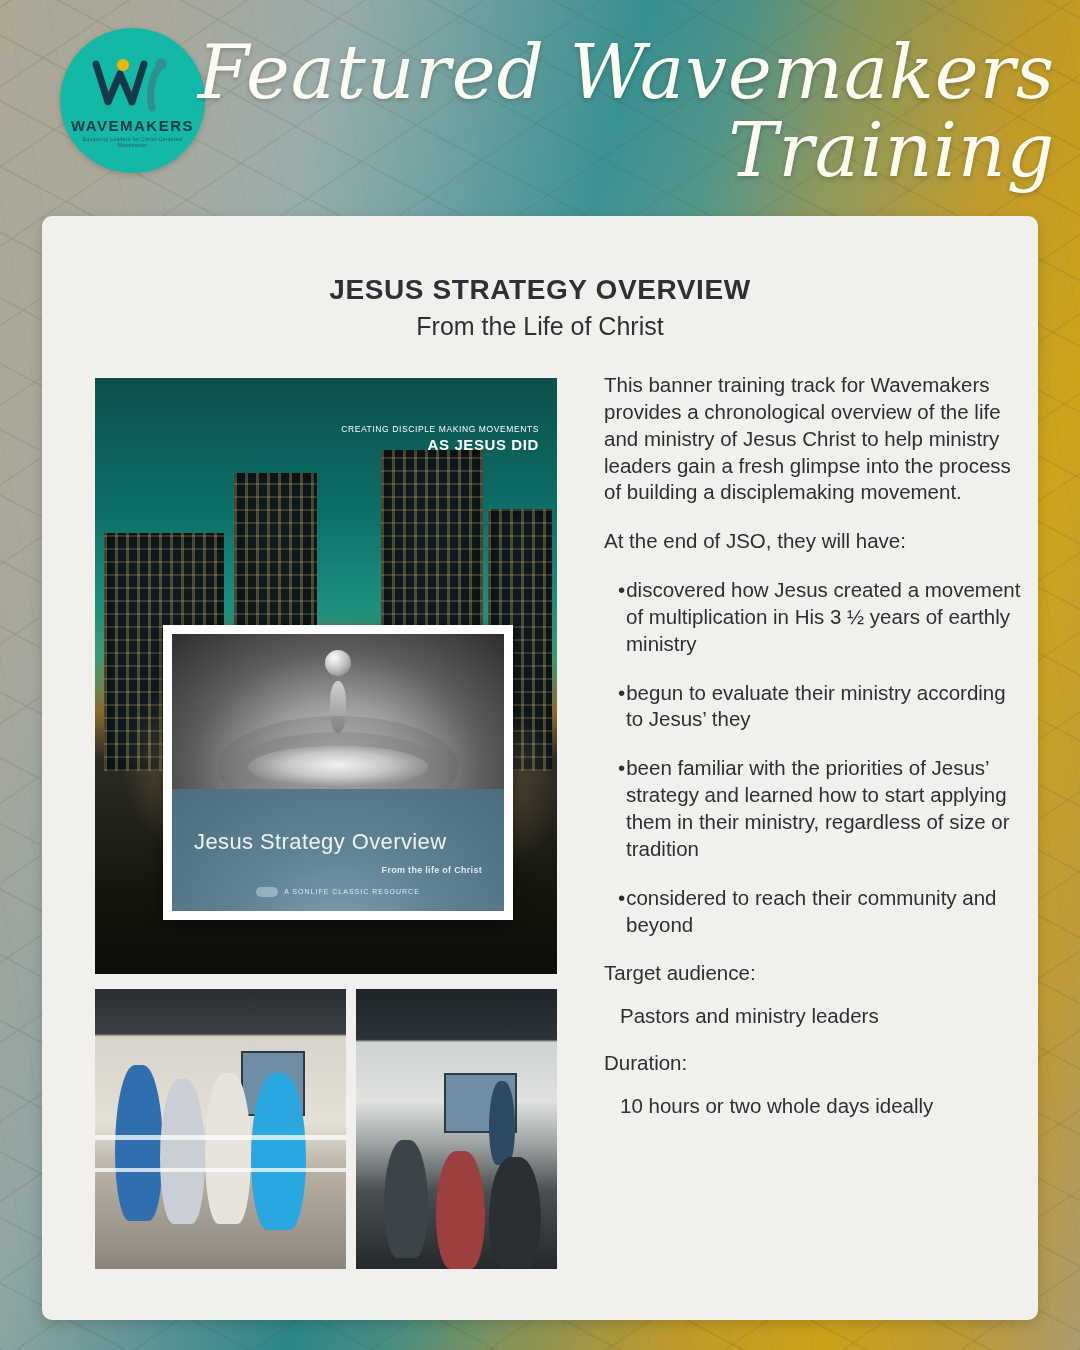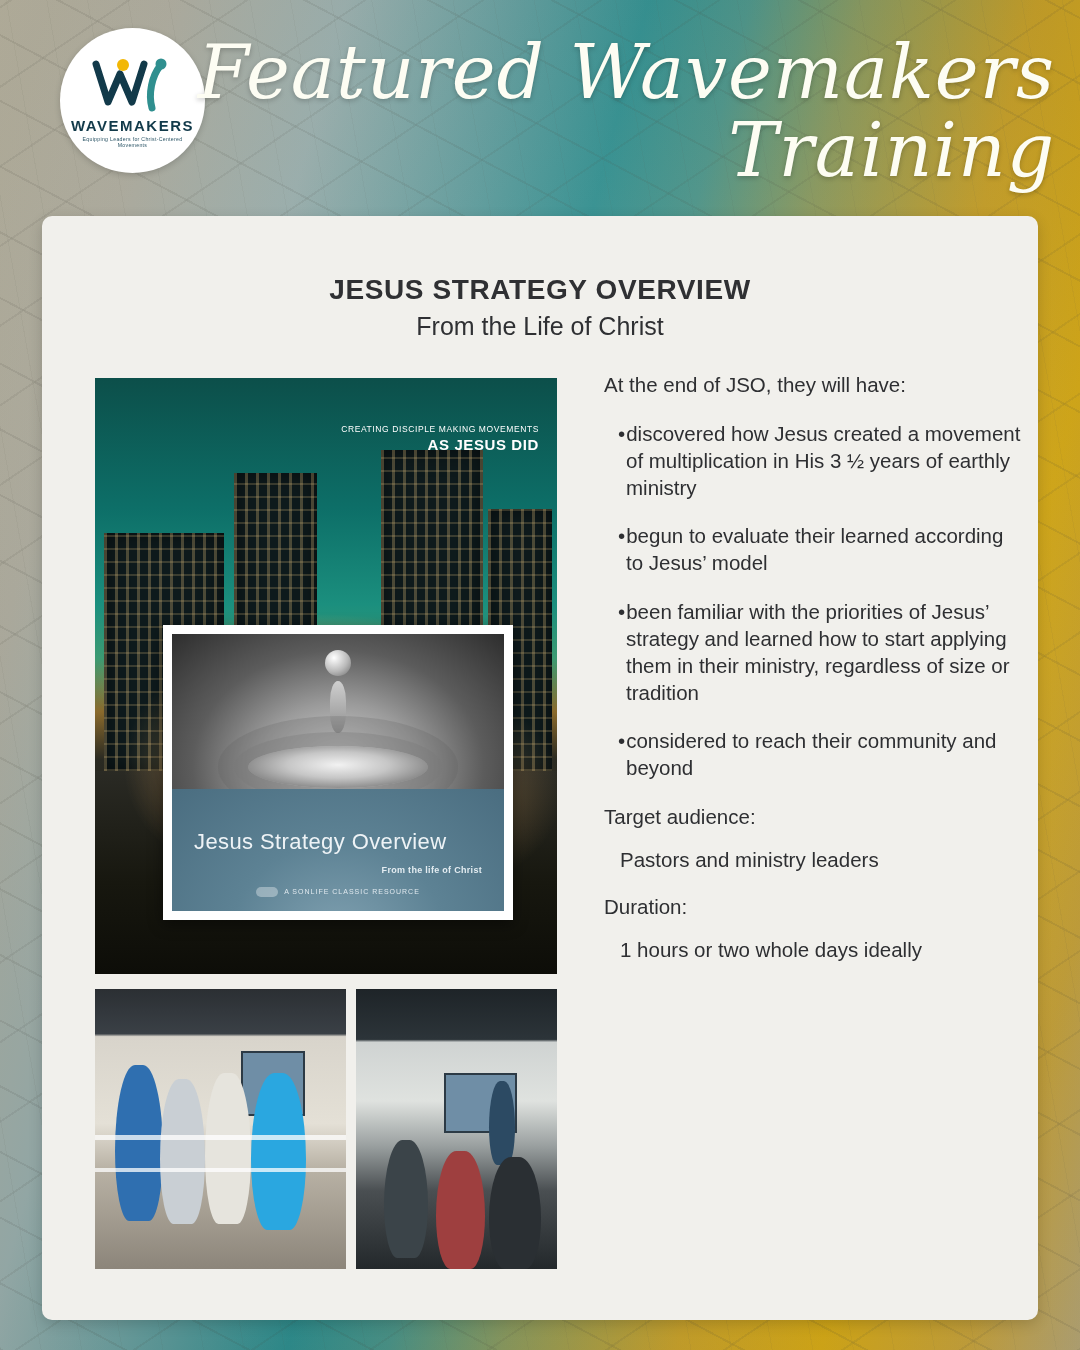--- a/index.html
+++ b/index.html
@@ -55,21 +55,21 @@
     width: 1080px;
     height: 205px;
   }
   .logo {
     position: absolute;
     left: 60px;
     top: 28px;
     width: 145px;
     height: 145px;
     border-radius: 50%;
-    background: #ffffff;
+    background: #14b8a6;
     box-shadow: 0 2px 6px rgba(0,0,0,0.18);
     display: flex;
     flex-direction: column;
     align-items: center;
     justify-content: center;
     overflow: hidden;
   }
   .logo-mark {
     position: relative;
     width: 86px;
@@ -443,33 +443,34 @@
   <div class="photo photo-right">
     <div class="room-b"></div>
     <div class="screen" style="left:44%; top:30%; width:34%; height:20%;"></div>
     <div class="blob" style="left:66%; top:33%; width:13%; height:30%; background:#2c4a63;"></div>
     <div class="blob" style="left:14%; top:54%; width:22%; height:42%; background:#3b4449;"></div>
     <div class="blob" style="left:40%; top:58%; width:24%; height:42%; background:#9e3f3f;"></div>
     <div class="blob" style="left:66%; top:60%; width:26%; height:40%; background:#2a2f33;"></div>
   </div>
 
   <div class="text-col">
+    <p class="para">This banner training track for Wavemakers provides a chronological overview of the life and ministry of Jesus Christ to help ministry leaders gain a fresh glimpse into the process of building a disciplemaking movement.</p>
     <p class="para">At the end of JSO, they will have:</p>
 
     <ul class="bullets">
       <li><span class="dot">•</span><span>discovered how Jesus created a movement of multiplication in His 3 ½ years of earthly ministry</span></li>
-      <li><span class="dot">•</span><span>begun to evaluate their learned according to Jesus’ model</span></li>
+      <li><span class="dot">•</span><span>begun to evaluate their ministry according to Jesus’ they</span></li>
       <li><span class="dot">•</span><span>been familiar with the priorities of Jesus’ strategy and learned how to start applying them in their ministry, regardless of size or tradition</span></li>
       <li><span class="dot">•</span><span>considered to reach their community and beyond</span></li>
     </ul>
 
     <div class="meta-block">
       <p class="lbl">Target audience:</p>
       <p class="val">Pastors and ministry leaders</p>
     </div>
 
     <div class="meta-block">
       <p class="lbl">Duration:</p>
-      <p class="val">1 hours or two whole days ideally</p>
+      <p class="val">10 hours or two whole days ideally</p>
     </div>
 
   </div>
 </div>
 
 </body></html>

